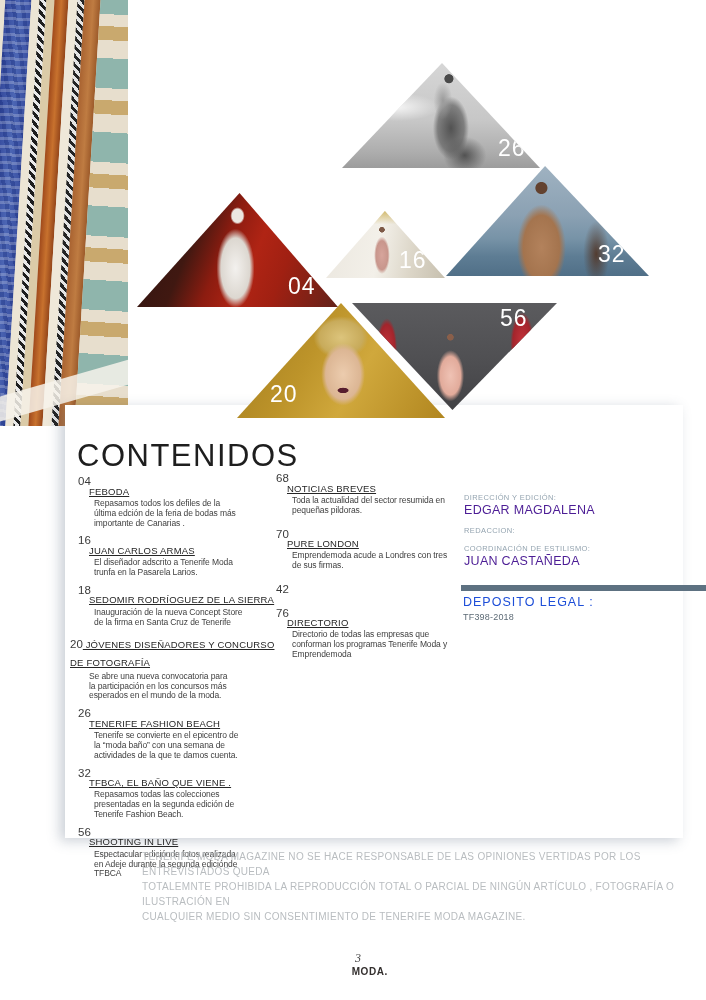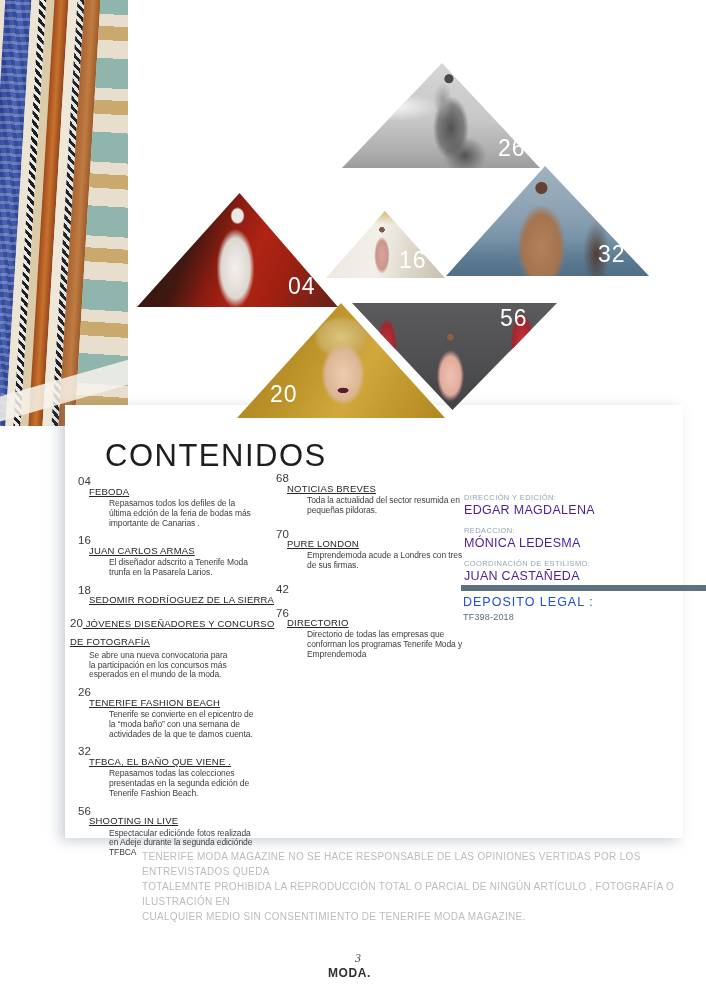--- a/index.html
+++ b/index.html
@@ -97,33 +97,33 @@
     background:
       radial-gradient(ellipse 13px 38px at 17% 42%, #c5333b, #a2252c 62%, transparent 78%),
       radial-gradient(ellipse 15px 40px at 83% 38%, #c5333b, #a2252c 62%, transparent 78%),
       radial-gradient(circle 5px at 48% 32%, #8a5f4a 60%, transparent 72%),
       radial-gradient(ellipse 17px 32px at 48% 68%, #efc2b4, #e2ab9b 60%, transparent 80%),
       linear-gradient(180deg,#5b5b5e 0%,#4f4f52 55%,#424245 100%);
   }
 
   
   .headline { left:77px; top:438px; z-index:4; font-size:31px; font-weight:400;
-    letter-spacing:1.5px; color:#1e1e1e;margin-left:28px; }
+    letter-spacing:1.5px; color:#1e1e1e; }
 
   
   .col { z-index:4; }
   .col-left  { left:78px; top:476px; width:200px; }
   .col-right { left:276px; top:473px; width:215px; }
   .entry { margin-bottom:7px; }
   .col-right .entry { margin-bottom:13px; }
   .entry .num { display:block; font-size:11.5px; color:#3a3a3a; line-height:1; margin-bottom:-1px; }
   .entry .ebody { margin-left:11px; }
   .entry .title { font-size:9.5px; color:#262626; letter-spacing:.2px; line-height:1.15; white-space:pre-line;text-decoration:underline; }
   .entry .desc { font-size:8.5px; color:#3e3e3e; line-height:9.8px; letter-spacing:-.1px;
-    white-space:pre-line; margin-top:1.5px; margin-left:20px; }
+    white-space:pre-line; margin-top:1.5px; margin-left:5px; }
   .entry.inline-num .num { display:inline; font-size:11.5px; }
   .entry.inline-num .title { display:inline; }
   .entry.inline-num { margin-left:-8px; }
   .entry.inline-num .desc { margin-left:19px; }
 
   
   .credits { left:464px; top:493px; width:230px; z-index:4; }
   .credit-label { font-size:7.5px; letter-spacing:.4px; color:#94a4b0; margin-top:9px; }
   .credit-label:first-child { margin-top:0; }
   .credit-name { font-size:12.5px; letter-spacing:.3px; color:#4c1d95; margin-top:1px; }
@@ -131,22 +131,22 @@
   .deposito-label { left:463px; top:595px; z-index:4; font-size:12.5px; letter-spacing:1px; color:#1d4ed8; }
   .deposito-value { left:463px; top:612px; z-index:4; font-size:9px; color:#5d6b76; letter-spacing:.2px; }
 
   
   .disclaimer { left:142px; top:849px; width:545px; z-index:4; font-size:10px; line-height:15px;
     letter-spacing:.3px; color:#b9bdc0; white-space:pre-line; }
 
   
   .page-num { left:336px; top:951px; width:44px; z-index:4; text-align:center;
     font-family:"Liberation Serif", serif; font-style:italic; font-size:12px; color:#4a4a4a; }
-  .brand-logo { left:328px; top:966px; width:60px; z-index:4; text-align:left;
-    font-size:12px; font-weight:bold; letter-spacing:.6px; color:#332f2e; }
+  .brand-logo { left:328px; top:966px; width:60px; z-index:4; text-align:right;
+    font-size:10px; font-weight:bold; letter-spacing:.6px; color:#332f2e; }
 </style>
 </head>
 <body>
 
 <div class="abs sky"></div>
 <div class="abs fabric">
   <div class="fabric-inner">
     <div class="stripe s-blue"></div>
     <div class="stripe s-cream1"></div>
     <div class="stripe s-cord1"></div>
@@ -198,20 +198,22 @@
     <div class="ebody">
         <div class="title">JUAN CARLOS ARMAS</div>
     <div class="desc">El diseñador adscrito a Tenerife Moda
 trunfa en  la Pasarela Larios.</div>
       </div>
   </div>
   <div class="entry">
     <span class="num">18</span>
     <div class="ebody">
         <div class="title">SEDOMIR RODRÍOGUEZ DE LA SIERRA</div>
+    <div class="desc">Inauguración de la nueva Concept Store
+de la  firma en Santa Cruz de Tenerife</div>
       </div>
   </div>
   <div class="entry inline-num">
     <span class="num">20</span><div class="title" style="white-space:pre-line;"> JÓVENES DISEÑADORES Y CONCURSO
 DE FOTOGRAFÍA</div>
     <div class="desc">Se abre  una nueva convocatoria para
 la participación en los concursos más
 esperados en el mundo de la moda.</div>
   </div>
   <div class="entry">
@@ -271,21 +273,20 @@
 conforman  los programas Tenerife Moda y
 Emprendemoda</div>
       </div>
   </div>
 </div>
 
 <div class="abs credits">
   <div class="credit-label">DIRECCIÓN  Y EDICIÓN:</div>
   <div class="credit-name">EDGAR MAGDALENA</div>
   <div class="credit-label">REDACCION:</div>
-  <div class="credit-name">MÓNICA LEDESMA</div>
   <div class="credit-label">COORDINACIÓN DE ESTILISMO:</div>
   <div class="credit-name">JUAN CASTAÑEDA</div>
 </div>
 <div class="abs bar"></div>
 <div class="abs deposito-label">DEPOSITO LEGAL :</div>
 <div class="abs deposito-value">TF398-2018</div>
 
 <div class="abs disclaimer">TENERIFE MODA MAGAZINE NO SE HACE RESPONSABLE DE LAS OPINIONES VERTIDAS  POR LOS ENTREVISTADOS   QUEDA
 TOTALEMNTE PROHIBIDA LA  REPRODUCCIÓN TOTAL O PARCIAL  DE NINGÚN ARTÍCULO , FOTOGRAFÍA  O ILUSTRACIÓN EN
 CUALQUIER MEDIO SIN CONSENTIMIENTO DE TENERIFE MODA MAGAZINE.</div>

